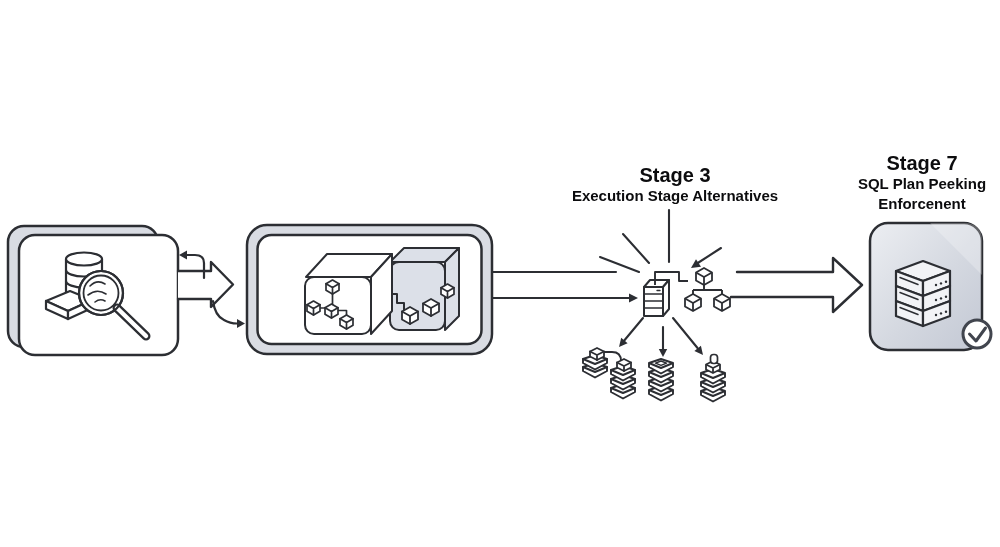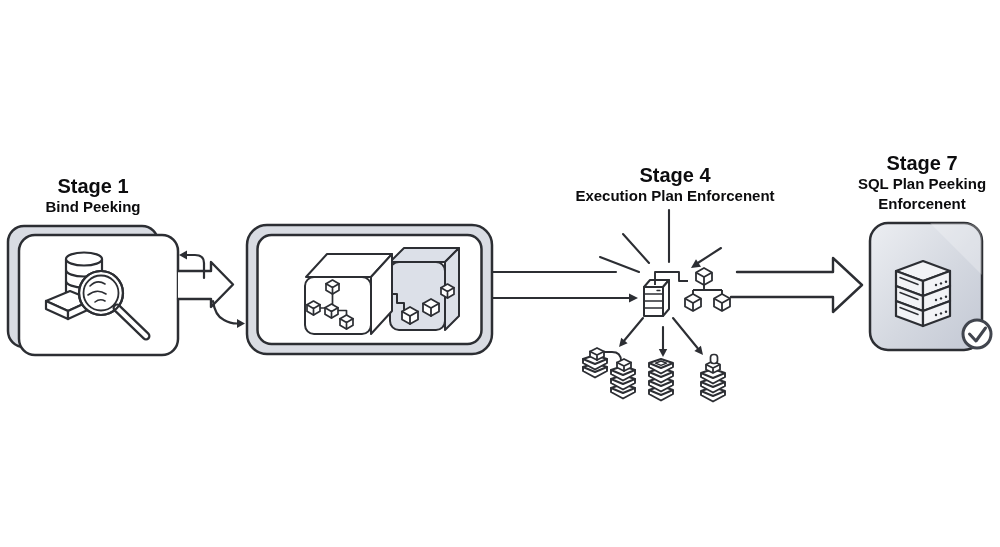--- a/index.html
+++ b/index.html
@@ -10,29 +10,25 @@
   .stage-label{position:absolute;text-align:center;color:#0c0c0e;}
   .stage-title{font-size:20px;font-weight:700;line-height:1.12;}
   .stage-subtitle{font-size:15px;font-weight:700;line-height:1.3;}
   svg.art{position:absolute;left:0;top:0;}
 </style>
 </head>
 <body>
 
 <div class="canvas">
 
-  <div class="stage-label" style="left:8px;top:175px;width:170px;">
-    <div class="stage-title">Stage 1</div>
-    <div class="stage-subtitle">Bind Peeking</div>
-  </div>
 
 
   <div class="stage-label" style="left:558px;top:164px;width:234px;">
-    <div class="stage-title">Stage 4</div>
-    <div class="stage-subtitle">Execution Plan Enforcenent</div>
+    <div class="stage-title">Stage 3</div>
+    <div class="stage-subtitle">Execution Stage Alternatives</div>
   </div>
 
   <div class="stage-label" style="left:852px;top:152px;width:140px;">
     <div class="stage-title">Stage 7</div>
     <div class="stage-subtitle">SQL Plan Peeking Enforcenent</div>
   </div>
 
   <svg class="art" width="1000" height="547" viewBox="0 0 1000 547">
     <defs>
       <linearGradient id="g4" x1="0" y1="0" x2="1" y2="1">

